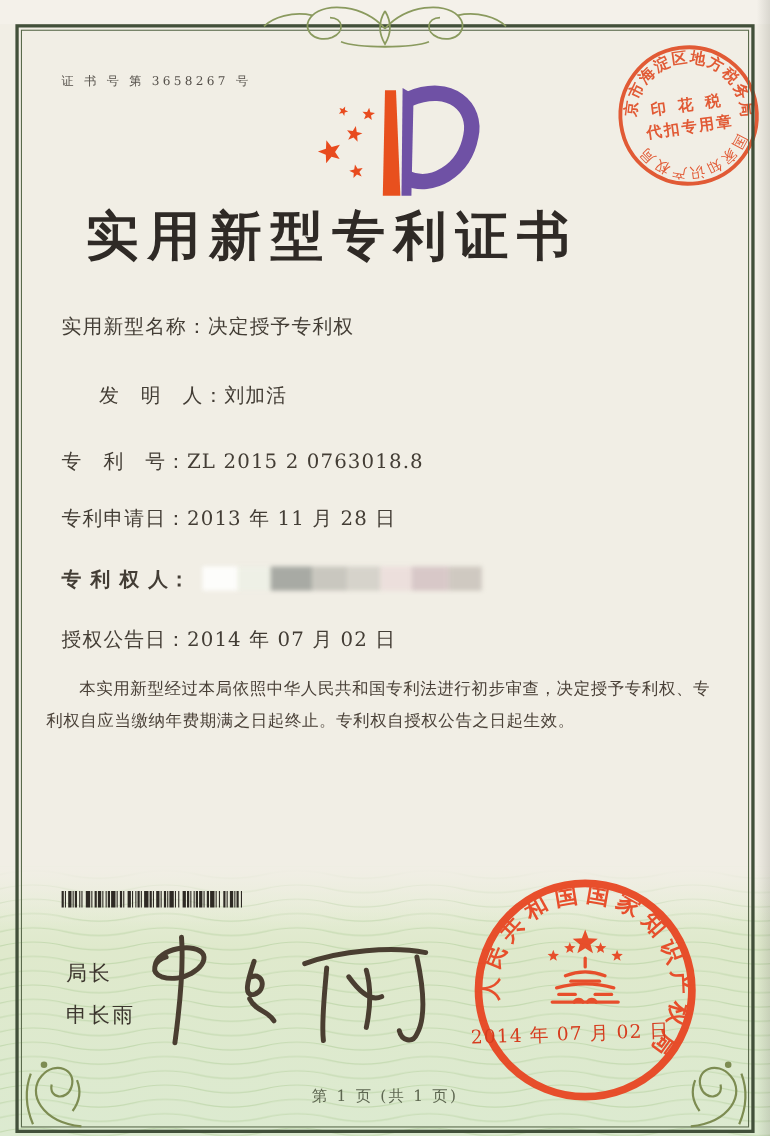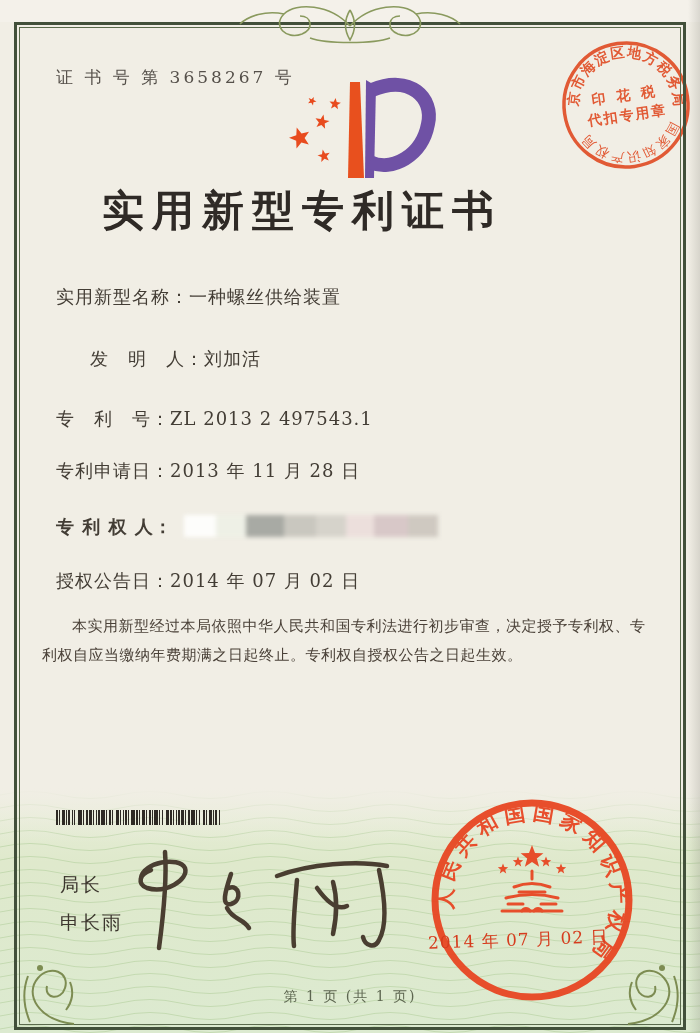--- a/index.html
+++ b/index.html
@@ -8,22 +8,22 @@
   .page-top-strip{position:absolute;left:0;top:0;width:700px;height:22px;background:#f4f1ea;}
   
   .green-zone{position:absolute;left:0;top:788px;width:700px;height:245px;background:linear-gradient(180deg,#e9efdb 0%,#dfe9cc 30%,#dcead0 100%);}
   .green-fade{position:absolute;left:0;top:788px;width:700px;height:55px;background:linear-gradient(180deg,#f1eee5 0%,rgba(241,238,229,0) 100%);}
   .waves{position:absolute;left:0;top:0;}
   
   .frame{position:absolute;left:14px;top:22px;width:666px;height:1002px;border:3px solid #42503a;pointer-events:none;z-index:30;}
   .frame-inner{position:absolute;left:2px;top:2px;right:2px;bottom:2px;border:1px solid #5a6a4c;}
   .right-shade{position:absolute;right:0;top:0;width:12px;height:1033px;background:linear-gradient(to right,rgba(110,110,100,0),rgba(110,110,100,0.20));z-index:40;}
   
-  .cert-no{position:absolute;left:56px;top:66px;font-size:17px;letter-spacing:3px;color:#55504a;z-index:10;}
-  .title{position:absolute;left:0;top:183px;width:604px;text-align:center;font-size:42px;font-weight:bold;letter-spacing:8px;color:#2f2a26;z-index:10;}
+  .cert-no{position:absolute;left:56px;top:66px;font-size:11px;letter-spacing:3px;color:#55504a;z-index:10;}
+  .title{position:absolute;left:0;top:183px;width:604px;text-align:center;font-size:48px;font-weight:bold;letter-spacing:8px;color:#2f2a26;z-index:10;}
   .field{position:absolute;left:56px;font-size:18px;letter-spacing:1px;color:#433d35;white-space:nowrap;z-index:10;}
   .f-name{top:285px;} .f-inv{top:347px;margin-left:34px;} .f-pat{top:407px;} .f-app{top:459px;} .f-own{top:515px;font-weight:bold;} .f-grant{top:569px;}
   .redact{display:inline-block;vertical-align:middle;margin-left:4px;filter:blur(2px);}
   .redact i{display:inline-block;height:22px;margin:0;}
   .paras{position:absolute;left:42px;top:612px;width:618px;z-index:10;}
   .paras p{margin:0;text-indent:2em;font-size:15px;line-height:29px;letter-spacing:0.5px;color:#4a4138;}
   .barcode{position:absolute;left:56px;top:810px;width:204px;height:15px;z-index:12;font-size:0;}
   .barcode i{display:inline-block;height:15px;background:#2e2a24;margin-right:0;vertical-align:top;}
   .sig-block{position:absolute;left:60px;top:872px;z-index:12;color:#3c362e;font-size:19px;letter-spacing:2px;}
   .sig-block div{margin-bottom:12px;}
@@ -82,23 +82,23 @@
     </text>
     <text fill="#e04a22" font-size="13" letter-spacing="2">
       <textPath href="#taxArc" startOffset="226" text-anchor="middle">国家知识产权局</textPath>
     </text>
     <text x="75" y="70" text-anchor="middle" fill="#e04a22" font-size="14" letter-spacing="3" font-weight="bold">印 花 税</text>
     <text x="75" y="90" text-anchor="middle" fill="#e04a22" font-size="14" letter-spacing="2" font-weight="bold">代扣专用章</text>
   </svg>
 
   <div class="title">实用新型专利证书</div>
 
-  <div class="field f-name"><span>实用新型名称：</span><span>一种螺丝供给装置</span></div>
+  <div class="field f-name"><span>实用新型名称：</span><span>决定授予专利权</span></div>
   <div class="field f-inv"><span>发　明　人：</span><span>刘加活</span></div>
-  <div class="field f-pat"><span>专　利　号：</span><span>ZL 2013 2 497543.1</span></div>
+  <div class="field f-pat"><span>专　利　号：</span><span>ZL 2015 2 0763018.8</span></div>
   <div class="field f-app"><span>专利申请日：</span><span>2013 年 11 月 28 日</span></div>
   <div class="field f-own">
     <span>专 利 权 人：</span>
     <span class="redact">
       <i style="width:32px;background:#fdfdfb;"></i><i style="width:30px;background:#eef0e6;"></i><i style="width:38px;background:#a8aaa4;"></i><i style="width:32px;background:#c9c7bf;"></i><i style="width:30px;background:#d6d3cb;"></i><i style="width:28px;background:#ecdfdc;"></i><i style="width:34px;background:#d8c8c8;"></i><i style="width:30px;background:#cfc9c1;"></i>
     </span>
   </div>
   <div class="field f-grant"><span>授权公告日：</span><span>2014 年 07 月 02 日</span></div>
 
   <div class="paras">

